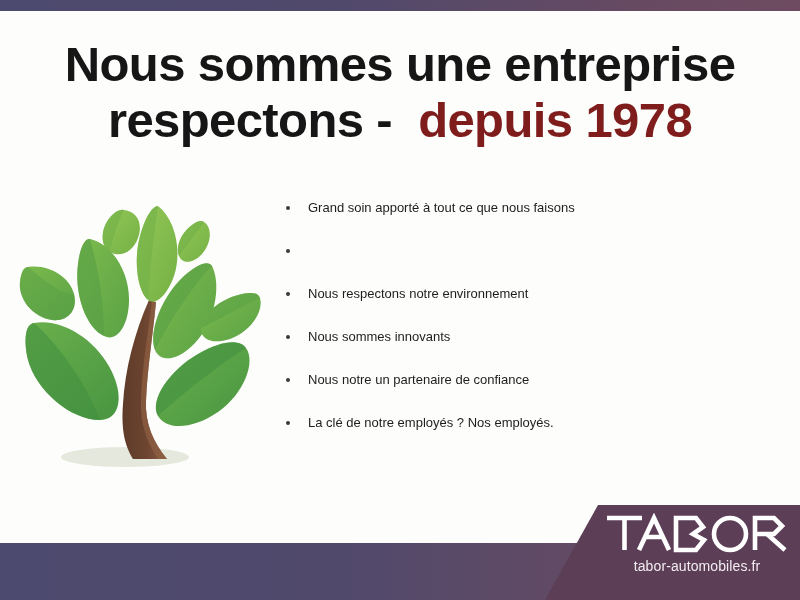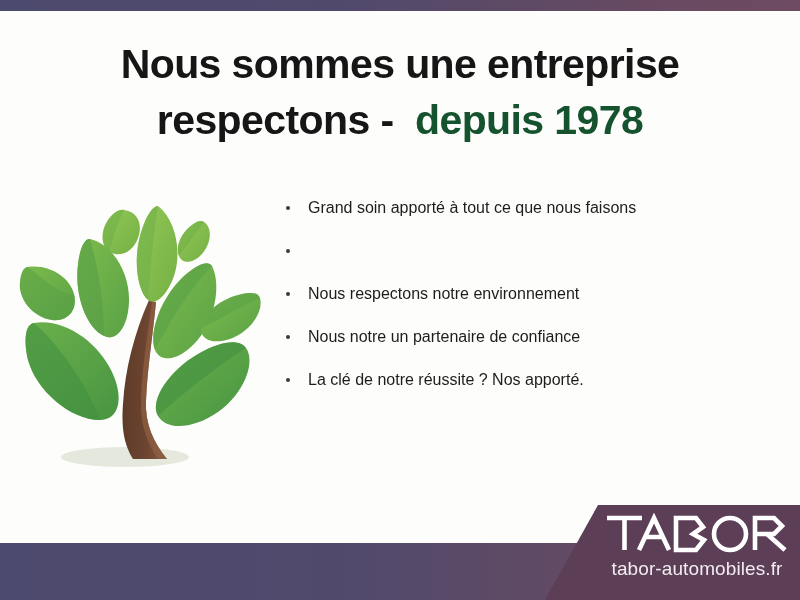--- a/index.html
+++ b/index.html
@@ -68,60 +68,60 @@
   #wordmark svg { display: block; width: 100%; height: 100%; }
 
   #logo-tagline {
     position: absolute;
     left: 68px;
     top: 55px;
     width: 186px;
     text-align: center;
     color: #f2ecf0;
     font-family: "Liberation Sans", sans-serif;
-    font-size: 19px;
+    font-size: 14px;
     letter-spacing: 0.1px;
     white-space: nowrap;
   }
 
   
   #headline {
     position: absolute;
     left: 60px;
     top: 36px;
     width: 680px;
     text-align: center;
     font-family: "Liberation Sans", sans-serif;
     font-weight: bold;
-    font-size: 41px;
+    font-size: 49px;
     line-height: 56px;
     letter-spacing: -0.6px;
     color: #161616;
   }
   #headline .line { display: block; white-space: nowrap; }
-  #headline .accent { color: #14532d; }
+  #headline .accent { color: #7f1d1d; }
   #headline .dash { color: #161616; }
 
   
   #bullet-list {
     position: absolute;
     left: 282px;
     top: 193px;
     width: 500px;
     margin: 0;
     padding: 0;
     list-style: none;
   }
   #bullet-list li {
     position: relative;
     padding-left: 26px;
     height: 43px;
     line-height: 30px;
     font-family: "Liberation Sans", sans-serif;
-    font-size: 16px;
+    font-size: 13px;
     color: #1d1d1d;
     white-space: nowrap;
   }
   #bullet-list li .dot {
     position: absolute;
     left: 4px;
     top: 13px;
     width: 4px;
     height: 4px;
     border-radius: 50%;
@@ -221,22 +221,23 @@
         <path d="M234 166 C244 180 232 212 206 230 C180 248 154 248 146 234 C137 218 158 188 186 172 C210 158 228 157 234 166 Z" fill="url(#gLeafC)"></path>
         <path d="M234 166 C208 182 170 212 146 234 C137 218 158 188 186 172 C210 158 228 157 234 166 Z" fill="#3f8e40" opacity="0.55"></path>
       </g>
     </svg>
   </div>
 
   <ul id="bullet-list">
     <li><span class="dot"></span><span>Grand soin apporté à tout ce que nous faisons</span></li>
     <li><span class="dot"></span></li>
     <li><span class="dot"></span><span>Nous respectons notre environnement</span></li>
+    <li><span class="dot"></span><span>Nous sommes innovants</span></li>
     <li><span class="dot"></span><span>Nous notre un partenaire de confiance</span></li>
-    <li><span class="dot"></span><span>La clé de notre réussite ? Nos apporté.</span></li>
+    <li><span class="dot"></span><span>La clé de notre employés ? Nos employés.</span></li>
   </ul>
 
   <div class="bar" id="bottom-bar"></div>
 
   <div id="logo-panel">
     <div id="logo-panel-inner">
       <div id="wordmark">
         <svg viewBox="0 0 186 40" xmlns="http://www.w3.org/2000/svg" aria-hidden="true">
           <g fill="none" stroke="#ffffff" stroke-width="4.6" stroke-linecap="butt" stroke-linejoin="miter">
 

